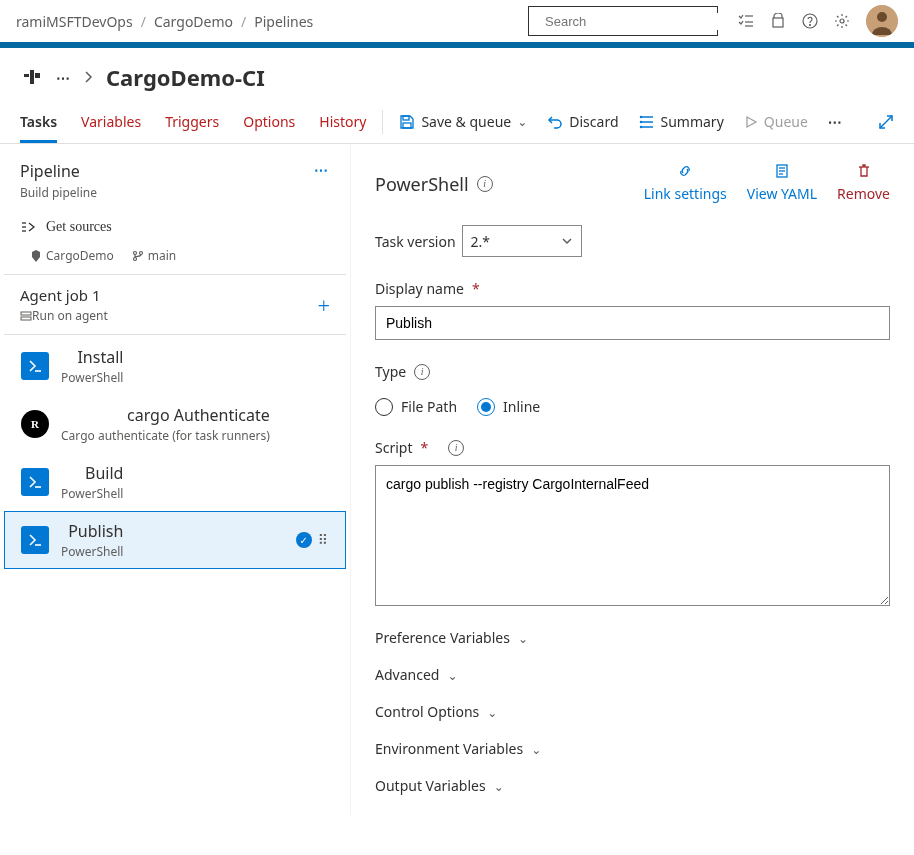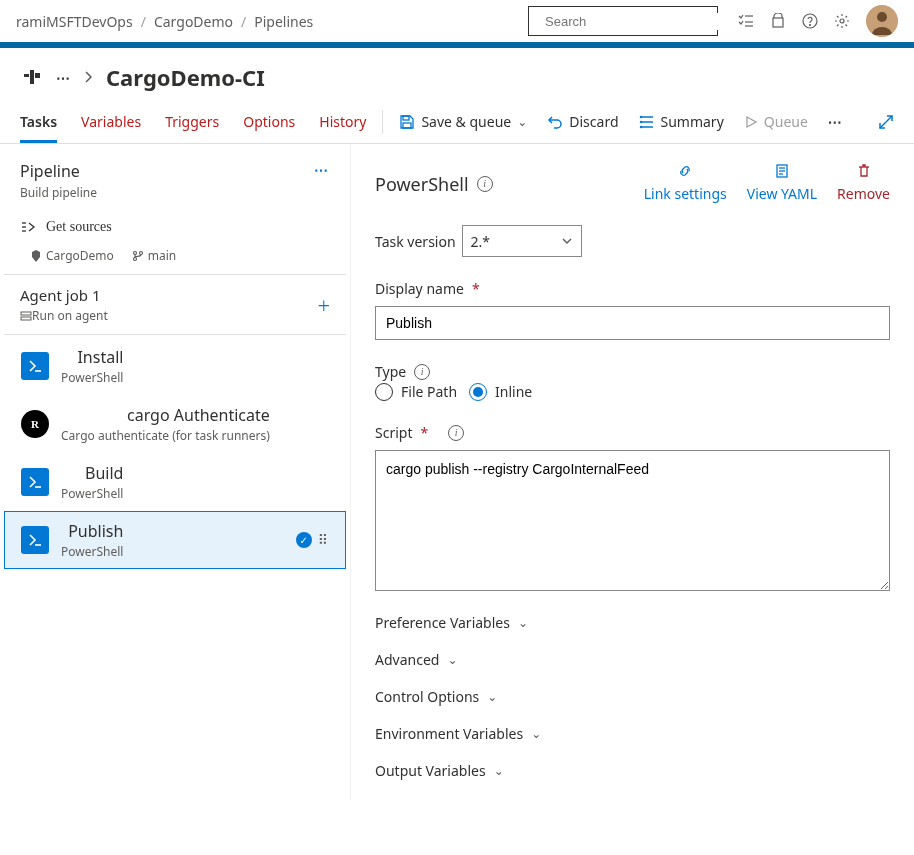--- a/index.html
+++ b/index.html
@@ -115,31 +115,31 @@
   .form-row { margin-top:22px; }
   .form-row .lbl { font-size:14px; color:#323130; display:flex; align-items:center; gap:8px;}
   .req { color:#a4262c; }
   .select {
     display:inline-flex; align-items:center; justify-content:space-between;
     border:1px solid #8a8886; height:32px; padding:0 8px; width:120px; cursor:pointer; margin-left:6px;
   }
   .text-input {
     width:100%; height:34px; border:1px solid #8a8886; padding:0 10px; font-size:14px; outline:none;
   }
-  .radio-row { display:flex; gap:12px; margin-top:1px; align-items:center;}
+  .radio-row { display:flex; gap:20px; margin-top:16px; align-items:center;}
   .radio { display:flex; align-items:center; gap:8px; cursor:pointer;}
   .rdot {
     width:18px; height:18px; border-radius:50%; border:1px solid #323130; display:flex; align-items:center; justify-content:center;
   }
   .rdot.sel { border-color:#0078d4; }
   .rdot .inner { width:10px; height:10px; border-radius:50%; background:#0078d4;}
   .textarea {
     width:100%; height:141px; border:1px solid #8a8886; padding:10px; font-size:14px; font-family:"Segoe UI", sans-serif; outline:none; resize:both;
   }
-  .collapser { display:flex; align-items:center; gap:8px; margin-top:18px; cursor:pointer; font-size:14px; color:#323130;}
+  .collapser { display:flex; align-items:flex-end; gap:8px; margin-top:18px; cursor:pointer; font-size:14px; color:#323130;}
   .collapser .ch { color:#605e5c; font-size:12px;}
 
   svg { display:block; }
 </style>
 </head>
 <body>
 
 <div class="topbar">
   <div class="breadcrumbs">
     <span class="crumb">ramiMSFTDevOps</span>

